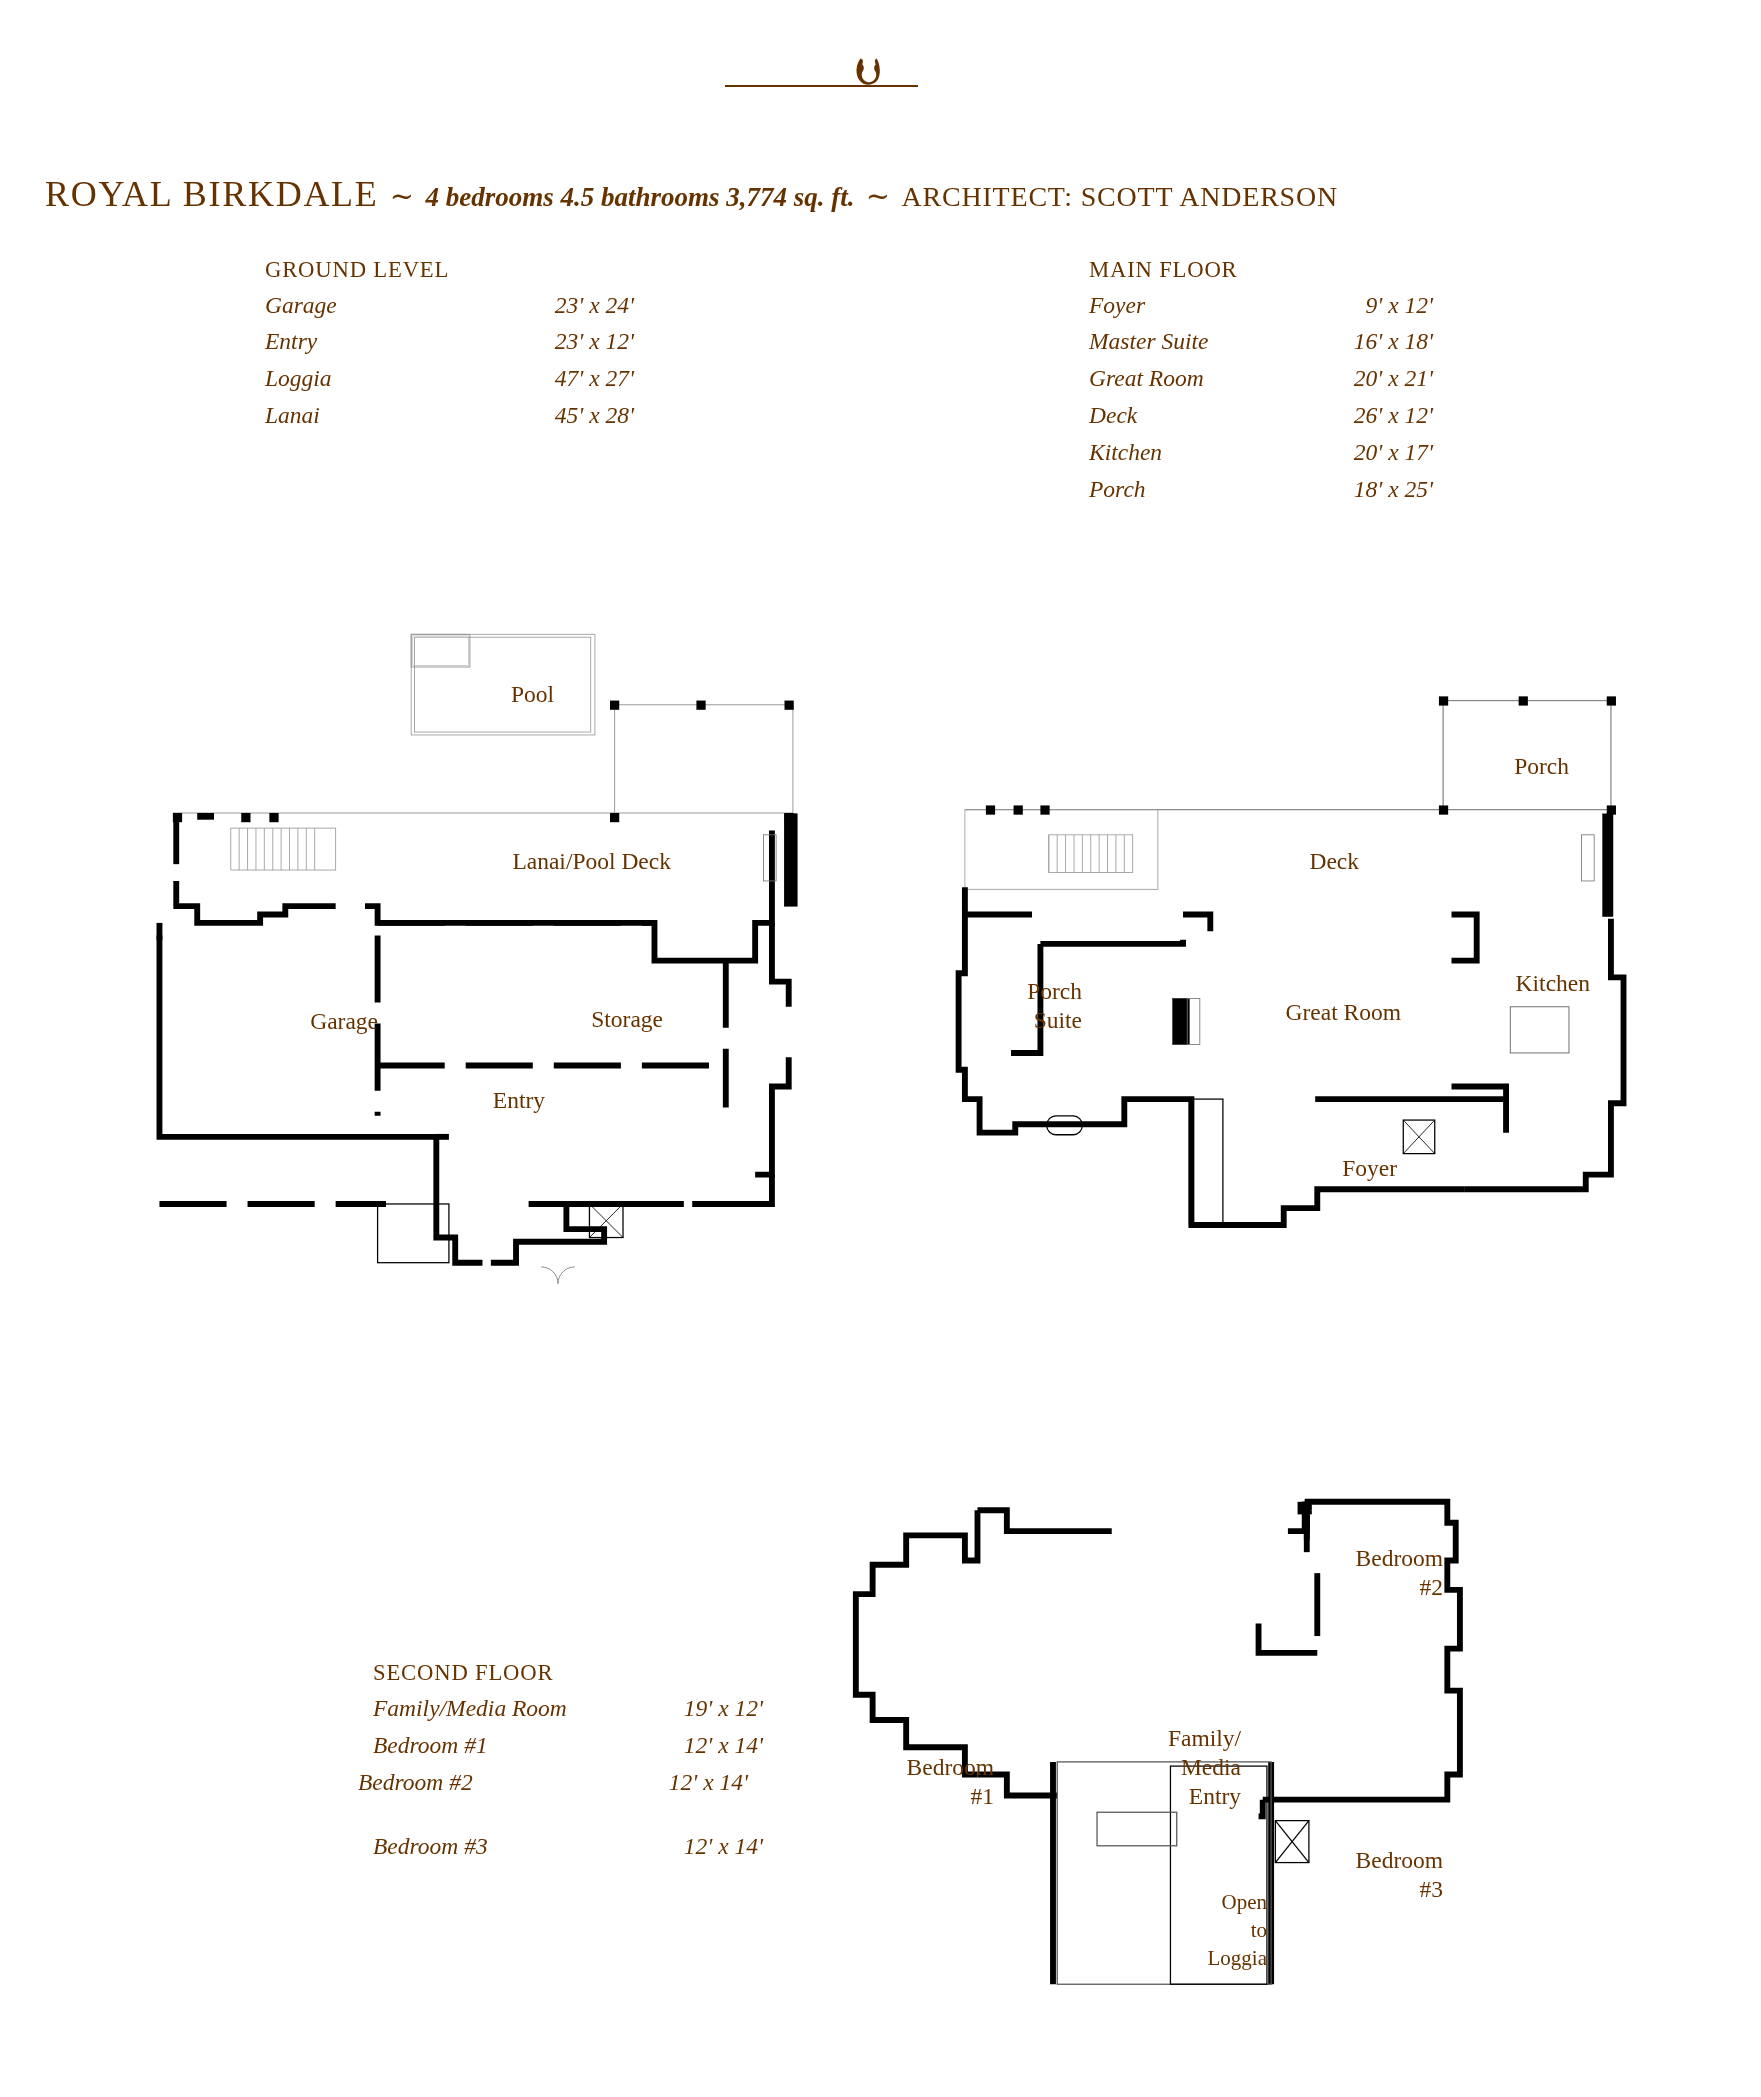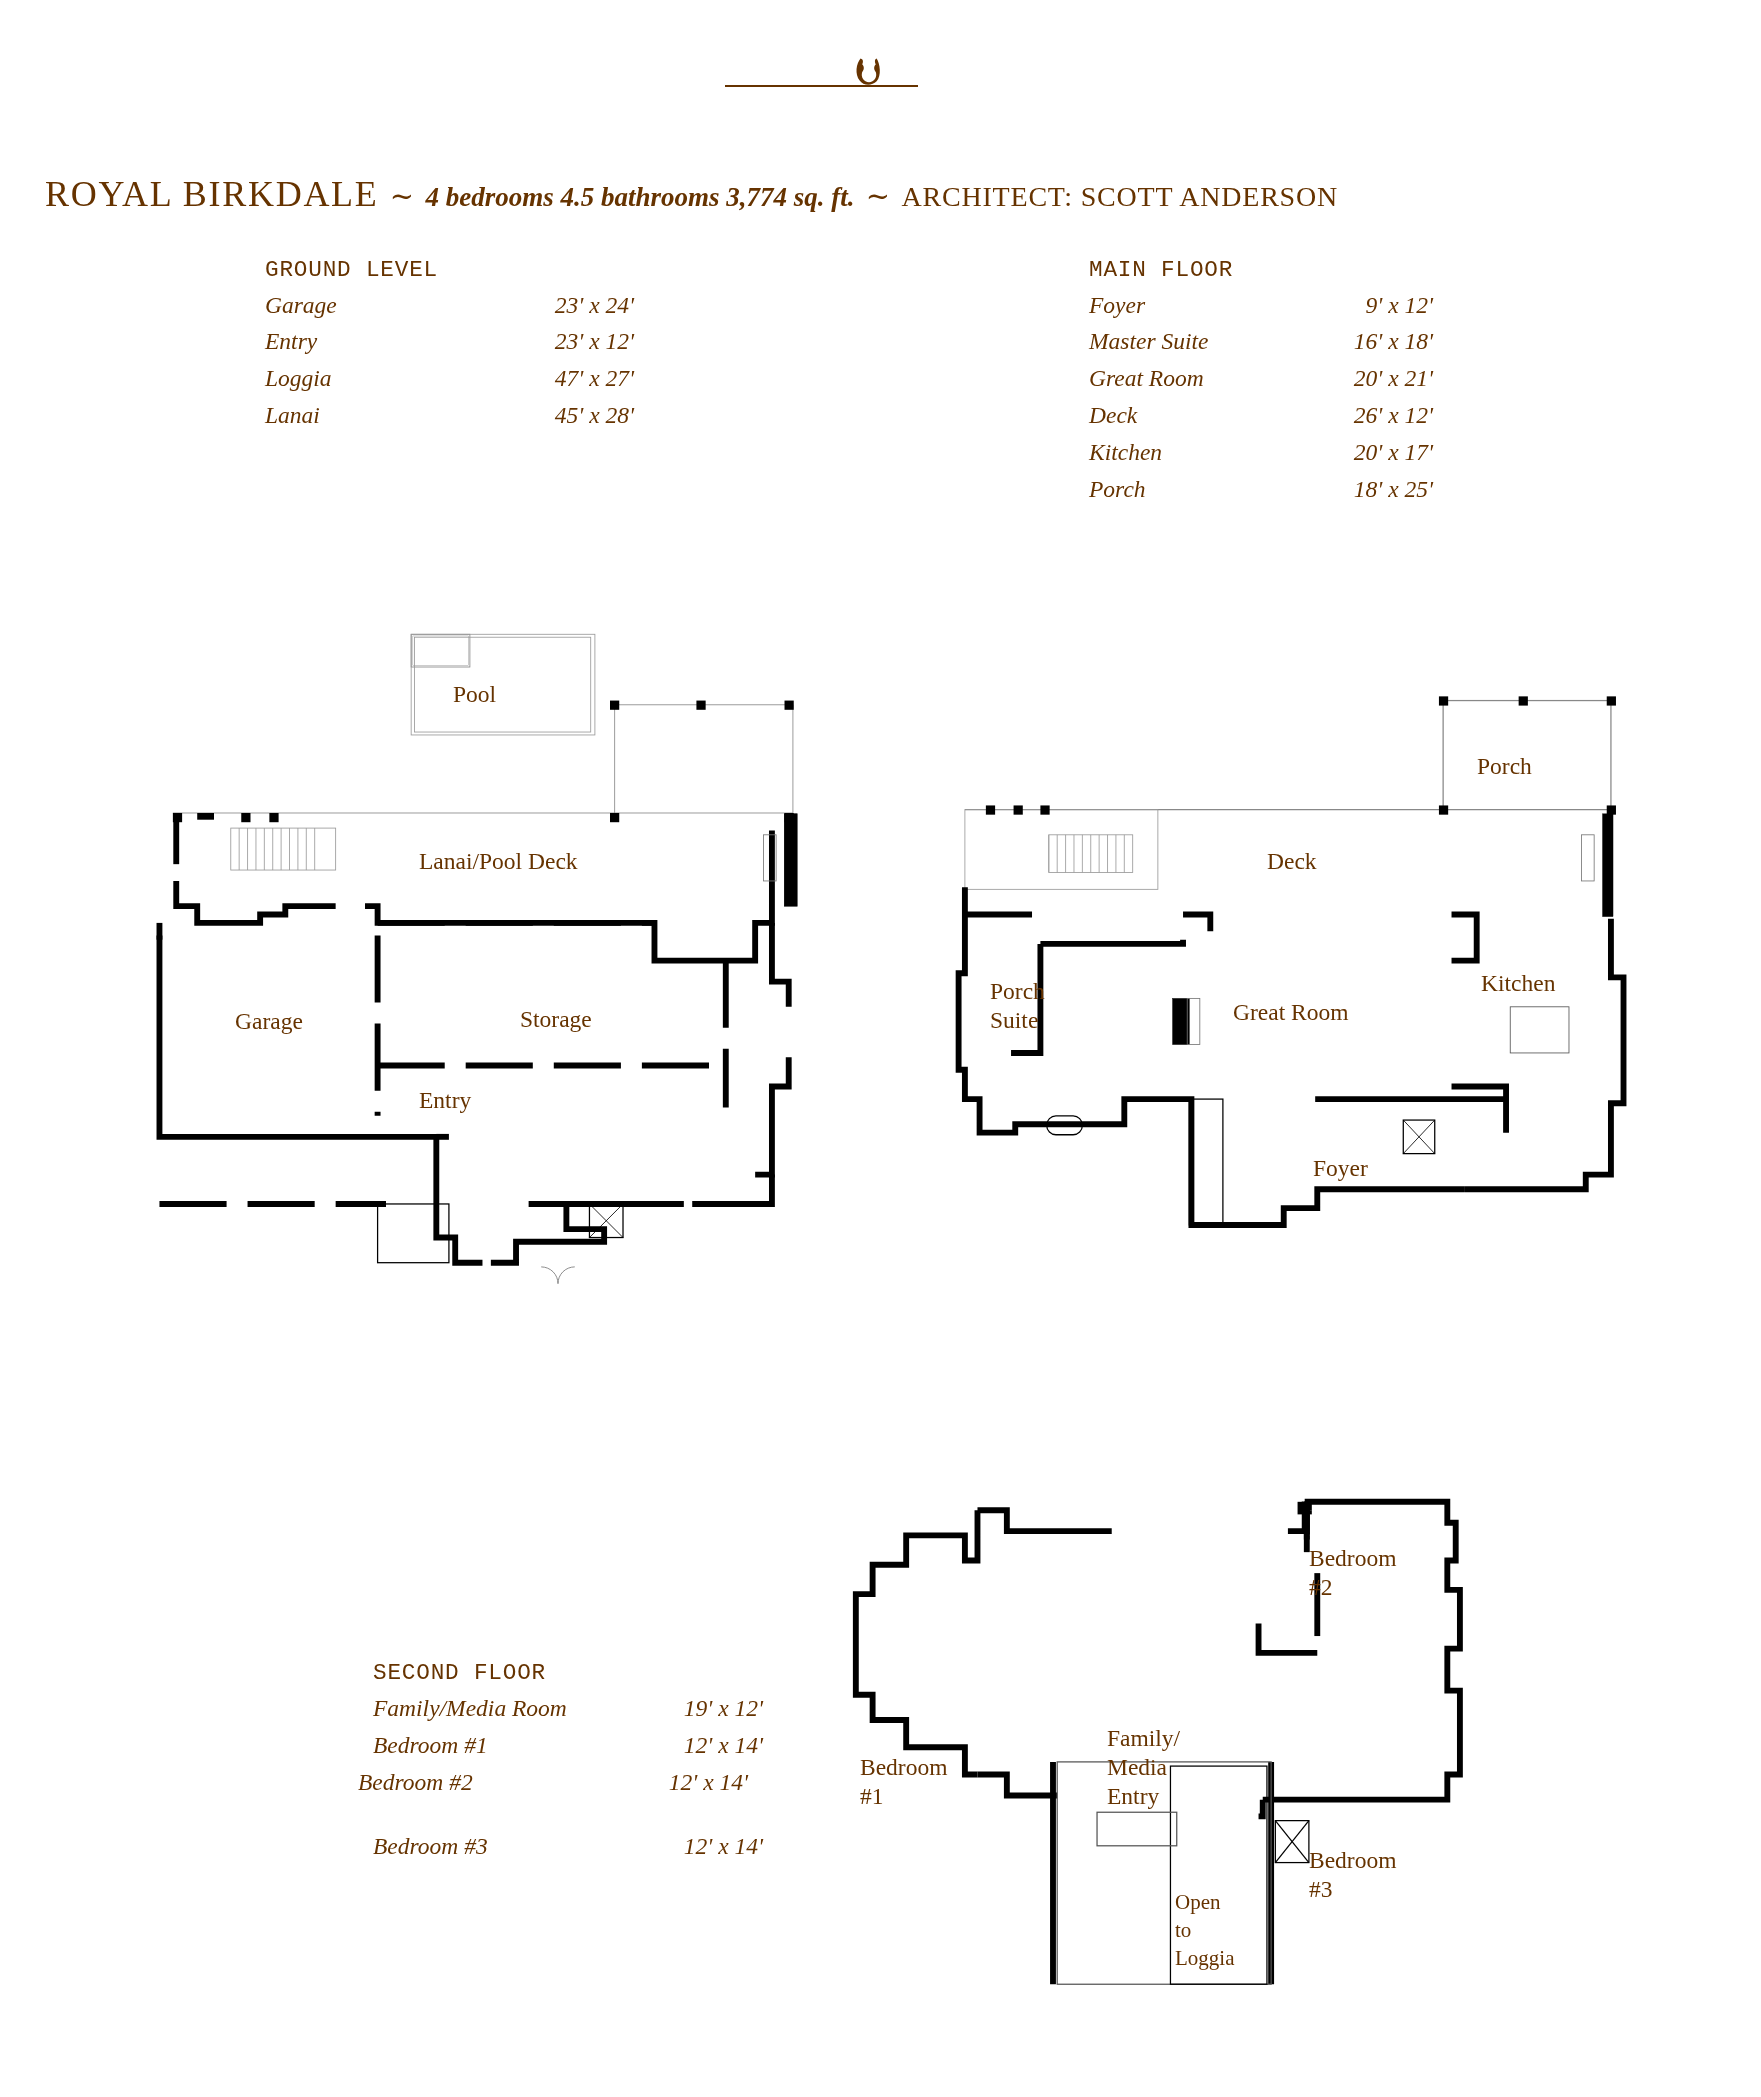--- a/index.html
+++ b/index.html
@@ -5,24 +5,24 @@
   html, body { margin:0; padding:0; background:#ffffff; }
   body { width:1762px; height:2517px; position:relative; overflow:hidden;
          font-family:"DejaVu Serif","Liberation Serif",serif; color:#663300; }
   .abs { position:absolute; }
   .ornament-line { position:absolute; left:725px; top:85px; width:193px; height:2.1px; background:#663300; }
   .title-row { position:absolute; left:45px; top:129px; width:1678px; height:50px; white-space:nowrap;margin-top:44px; }
   .brand { font-size:36px; letter-spacing:1.7px; vertical-align:baseline; font-family:"Liberation Serif",serif; }
   .tilde { font-size:29px; margin:0 9.2px; font-style:italic; }
   .stats { font-size:27px; font-style:italic; font-weight:bold; font-family:"Liberation Serif",serif; }
   .arch { font-size:28px; letter-spacing:0.8px; font-family:"Liberation Serif",serif; }
-  .list-head { font-size:22.7px; letter-spacing:0.8px; font-family:Liberation Mono, monospace; }
+  .list-head { font-size:22.7px; letter-spacing:0.8px; font-family:Liberation Serif, serif; }
   .list-row { position:absolute; font-size:23.5px; font-style:italic; font-family:"Liberation Serif",serif; white-space:nowrap; }
   .list-row .dim { position:absolute; text-align:right; }
-  .room-label { position:absolute; font-size:23.5px; text-align:left; line-height:29px; font-family:"Liberation Serif",serif; }
+  .room-label { position:absolute; font-size:23.5px; text-align:right; line-height:29px; font-family:"Liberation Serif",serif; }
   svg { position:absolute; overflow:visible; }
 </style>
 </head>
 <body>
 
 <svg style="left:852px;top:55px;" width="34" height="34" viewBox="0 0 80 80">
   <path d="M20 8 C10 20 6 44 18 60 C26 72 46 74 58 62 C70 48 66 20 58 8 C52 10 54 18 56 22 C50 28 52 36 56 40 C60 52 52 64 40 64 C28 64 20 52 24 40 C28 36 30 28 24 22 C26 18 28 10 20 8 Z" fill="#663300"></path>
 </svg>
 <div class="ornament-line"></div>
 

